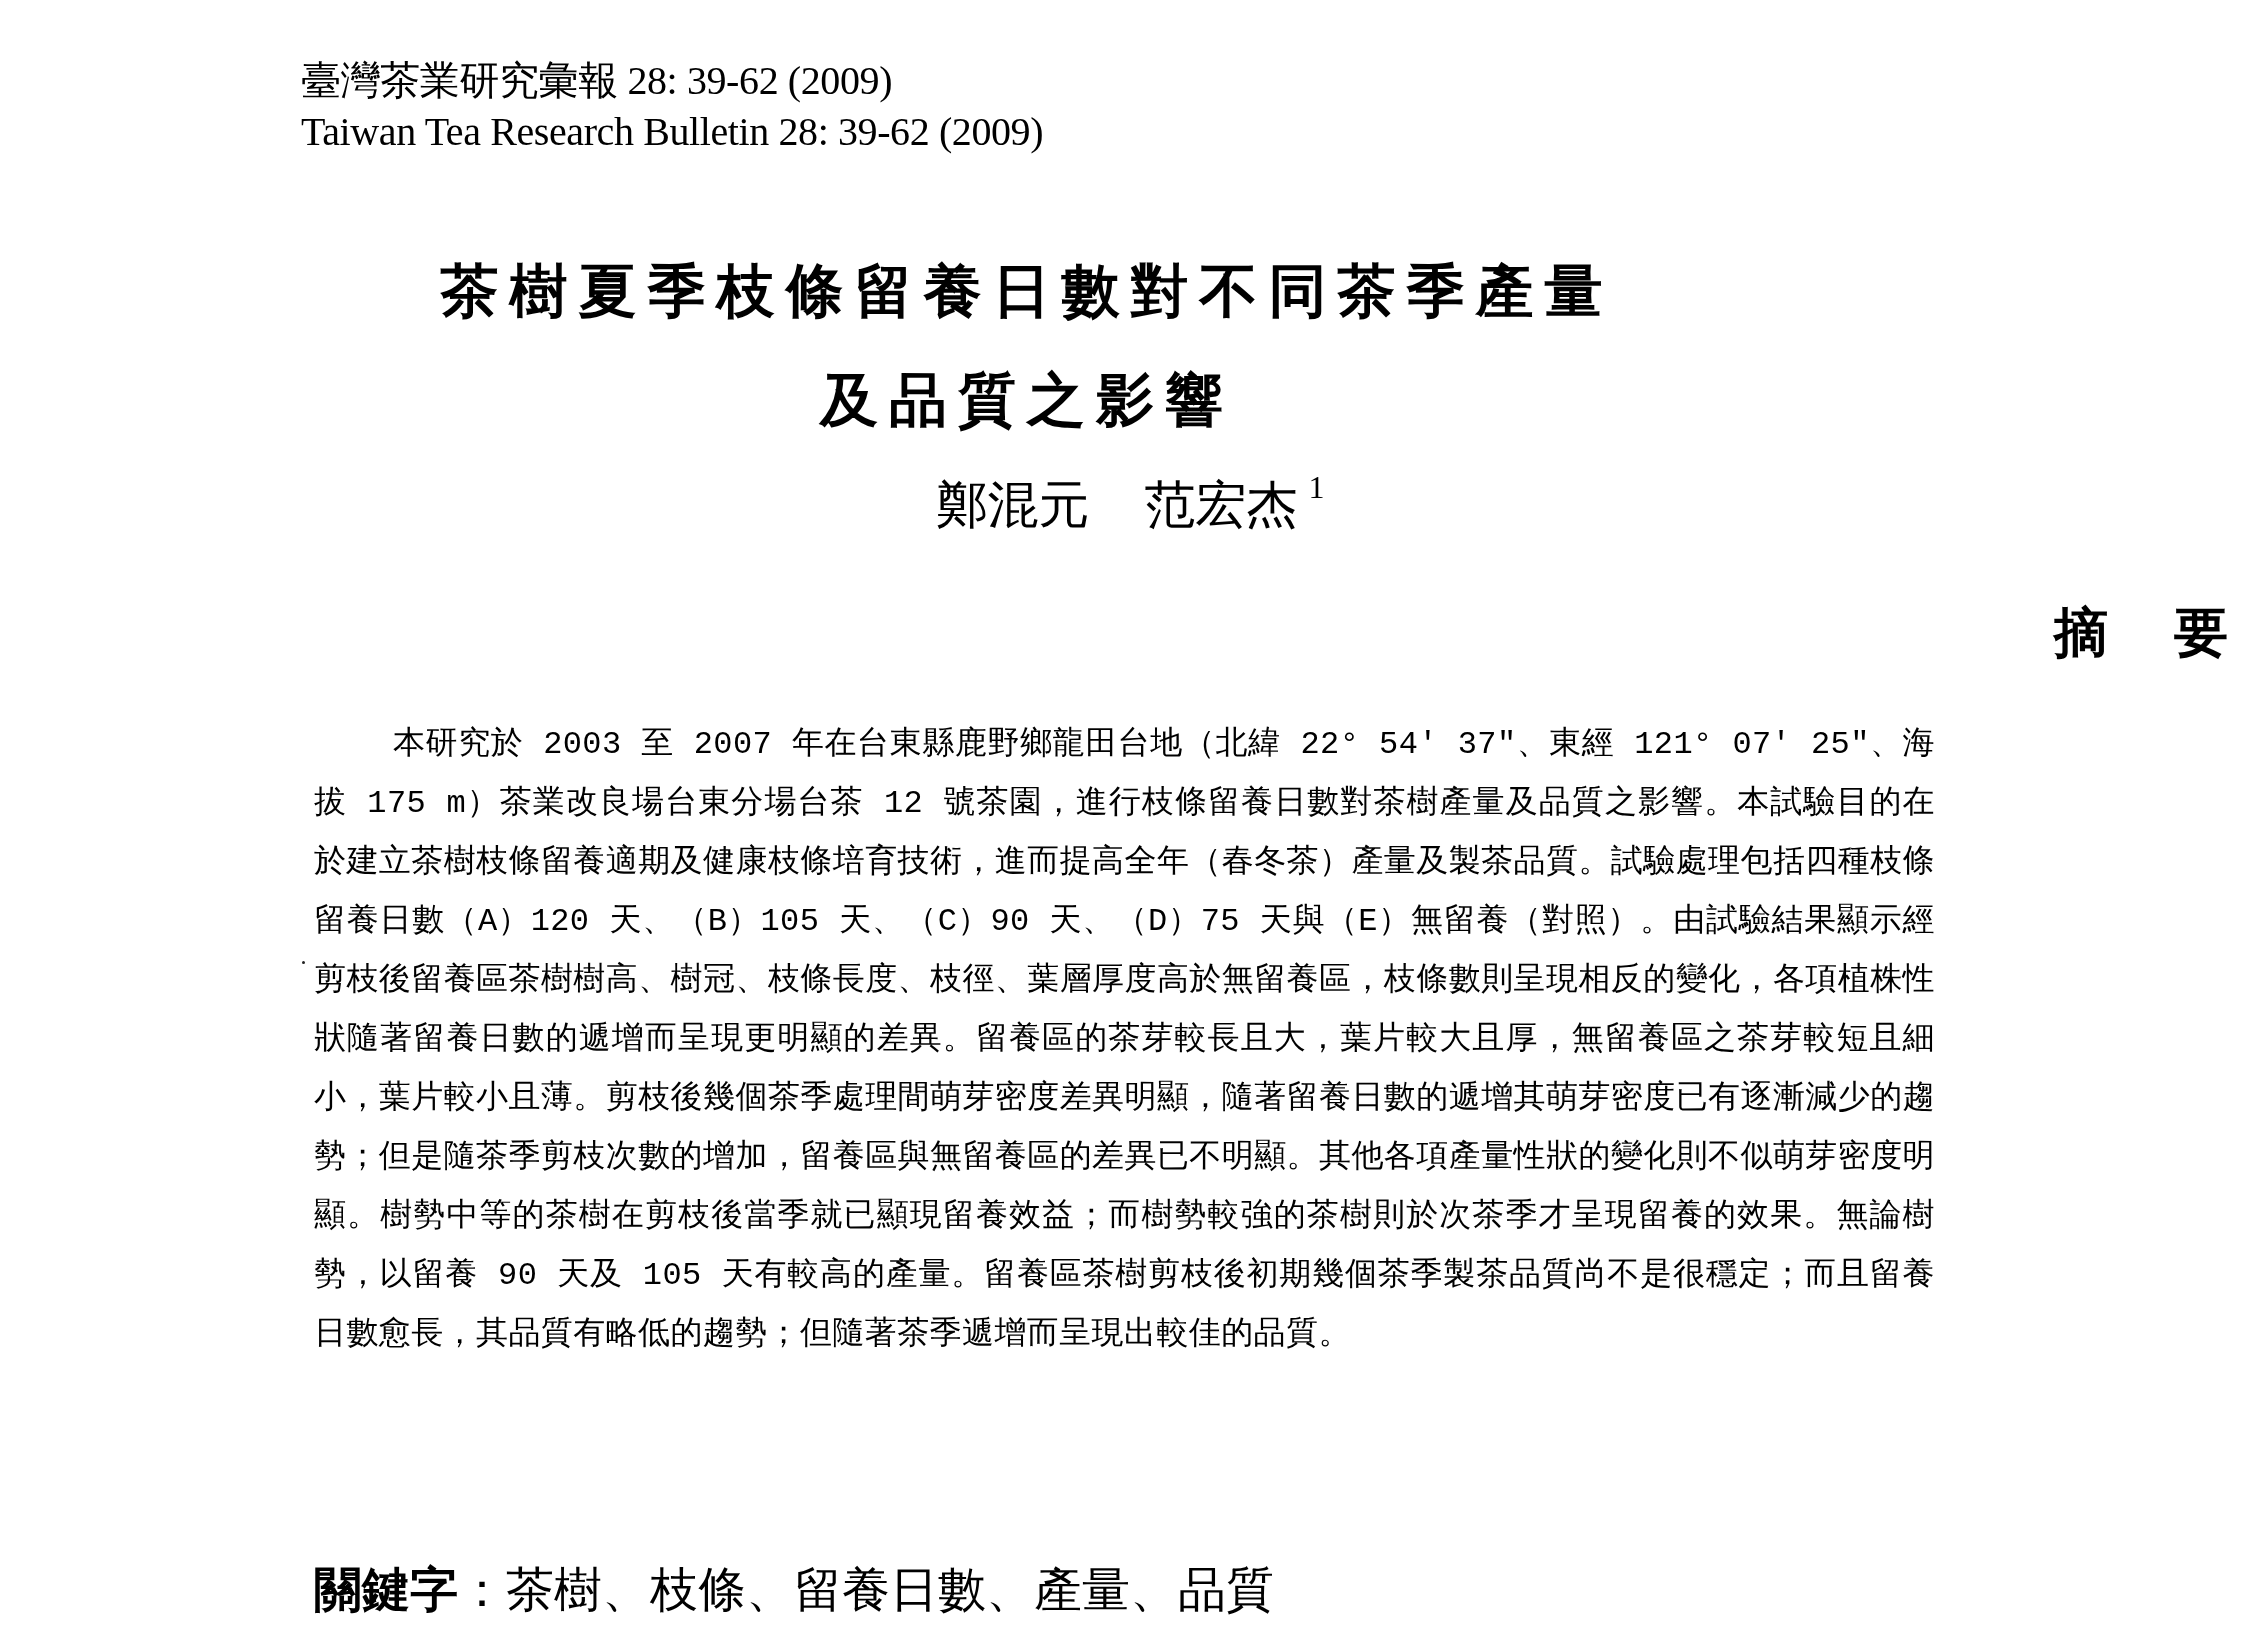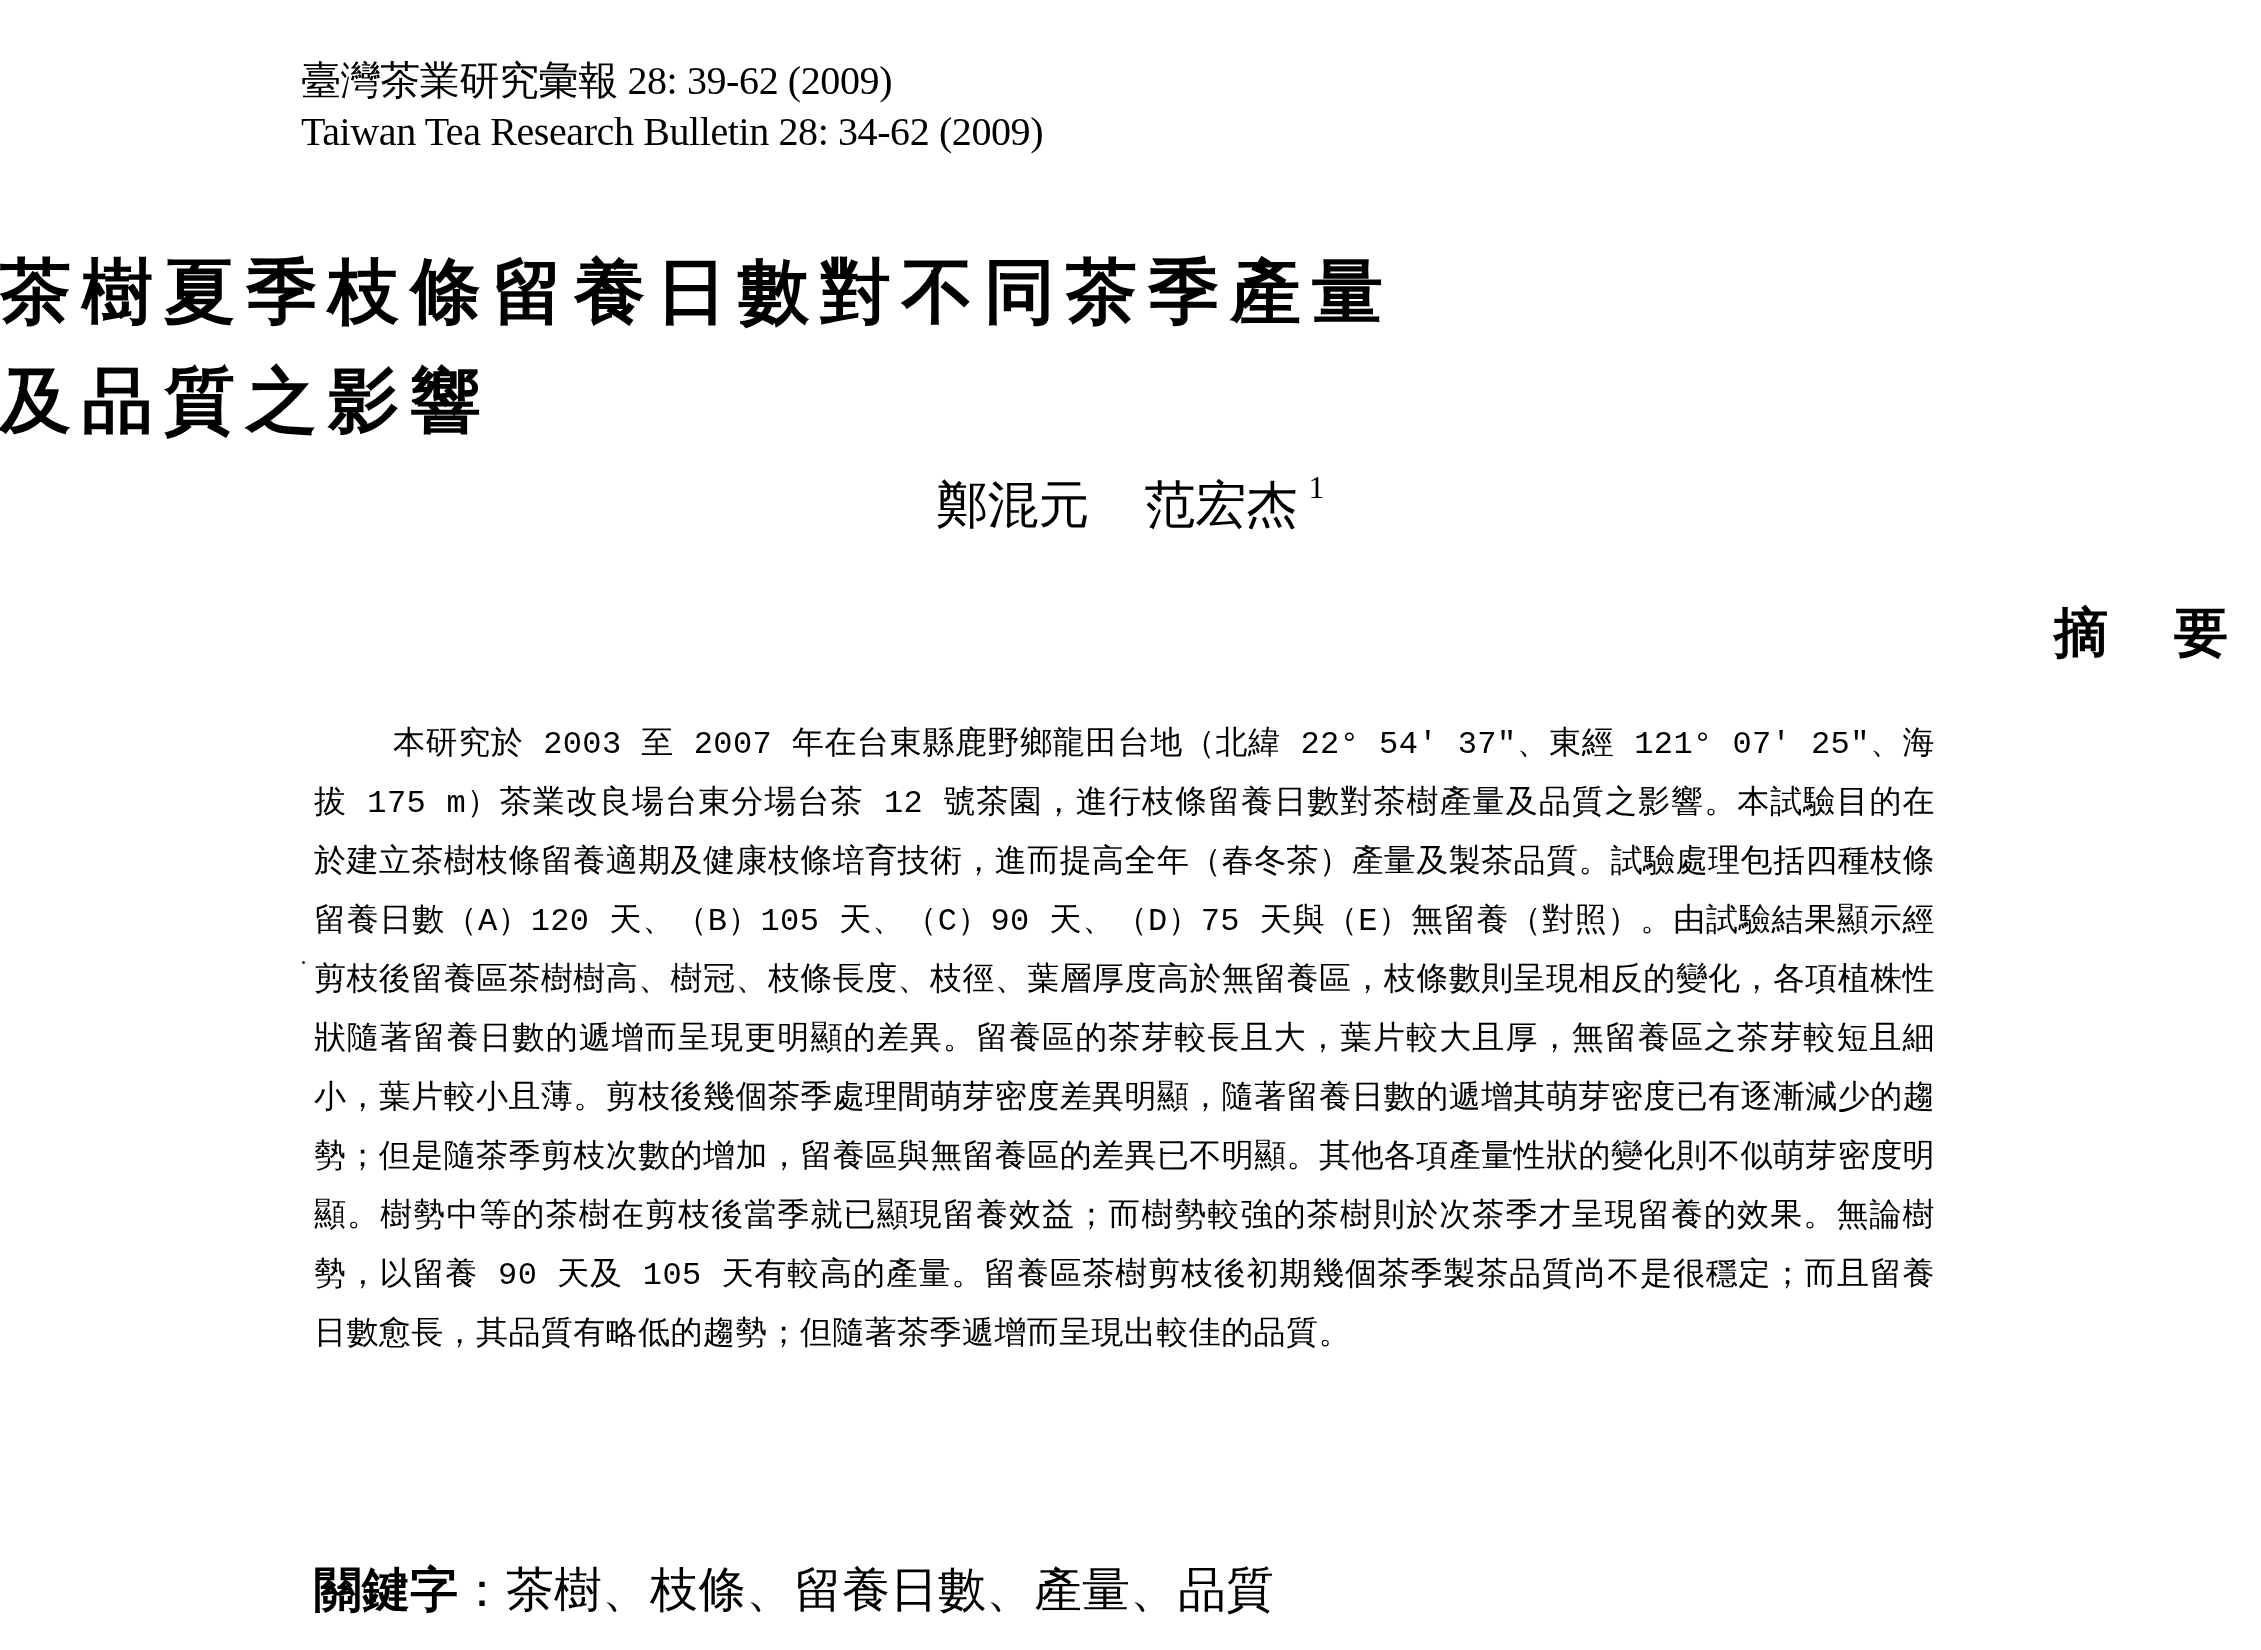--- a/index.html
+++ b/index.html
@@ -1,36 +1,36 @@
 <!DOCTYPE html>
 <html style="font-size:12.6px"><head>
 <meta charset="utf-8">
 <style>
   html, body { margin:0; padding:0; background:#ffffff; }
   body { width:2261px; height:1650px; position:relative; overflow:hidden; color:#000; font-family:"DejaVu Serif", "Liberation Serif", serif; }
   .journal { position:absolute; left:301px; top:55px; font-family:"Liberation Serif", "DejaVu Serif", serif; font-size:40px; line-height:51px; letter-spacing:-0.4px; }
   .journal div { white-space:nowrap; }
-  .title { position:absolute; left:0; width:2054px; top:237px; font-family:"DejaVu Sans", sans-serif; font-weight:bold; font-size:71px; line-height:109px; letter-spacing:11px; }
+  .title { position:absolute; left:0; width:2054px; top:237px; text-align:center; font-family:"DejaVu Sans", sans-serif; font-weight:bold; font-size:58px; line-height:109px; letter-spacing:11px; }
   .title div { white-space:nowrap; }
   .authors { position:absolute; left:0; width:2261px; top:456px; text-align:center; font-family:"DejaVu Sans", sans-serif; font-size:51px; line-height:63px; white-space:nowrap; }
   .authors .gap { display:inline-block; width:55px; }
   .authors sup { font-family:"Liberation Serif", serif; font-size:32px; vertical-align:24px; margin-left:11px; }
   .abstract-heading { position:absolute; left:0; width:2261px; top:597px; text-align:right; font-family:"DejaVu Sans", sans-serif; font-weight:bold; font-size:54px; line-height:71px; word-spacing:0; }
   .abstract-heading span { display:inline-block; margin:0 33px; }
   .abstract { position:absolute; left:314px; width:1621px; top:715px; font-family:Liberation Mono, monospace; font-size:32px; line-height:59px; text-align:justify; text-indent:79px; letter-spacing:0.4px; }
   .keywords { position:absolute; left:314px; top:1560px; font-family:"DejaVu Sans", sans-serif; font-size:48px; line-height:59px; white-space:nowrap; }
   .keywords b { font-weight:bold; }
   .speck { position:absolute; left:302px; top:961px; width:3.2px; height:3.2px; background:#222; border-radius:50%; }
 </style>
 </head>
 <body>
 
 <div class="journal">
   <div>臺灣茶業研究彙報  28: 39-62 (2009)</div>
-  <div>Taiwan Tea Research Bulletin 28: 34-62 (2009)</div>
+  <div>Taiwan Tea Research Bulletin 28: 39-62 (2009)</div>
 </div>
 
 <div class="title">
   <div>茶樹夏季枝條留養日數對不同茶季產量</div>
   <div>及品質之影響</div>
 </div>
 
 <div class="authors">
   <span>鄭混元</span><span class="gap"></span><span>范宏杰</span><sup>1</sup>
 </div>

